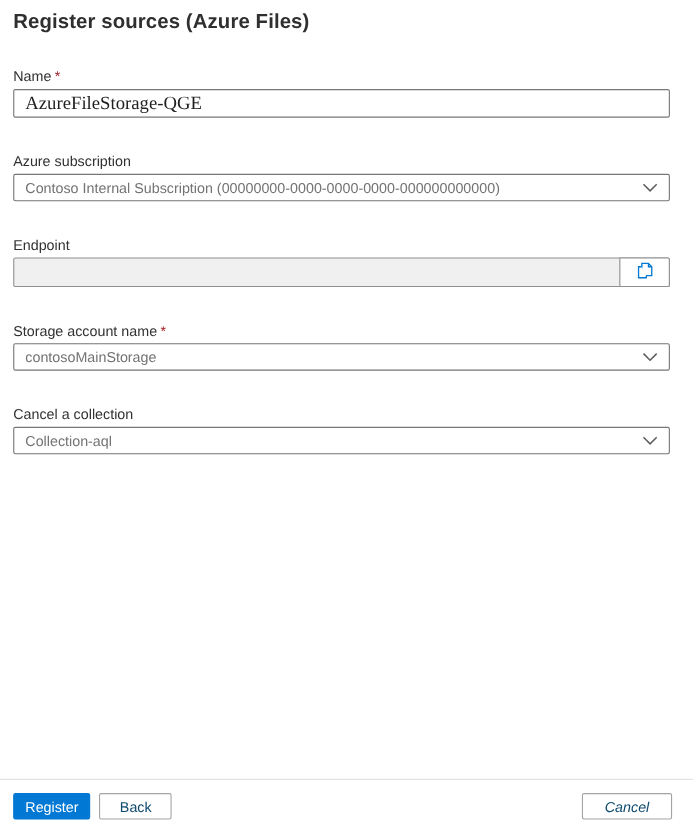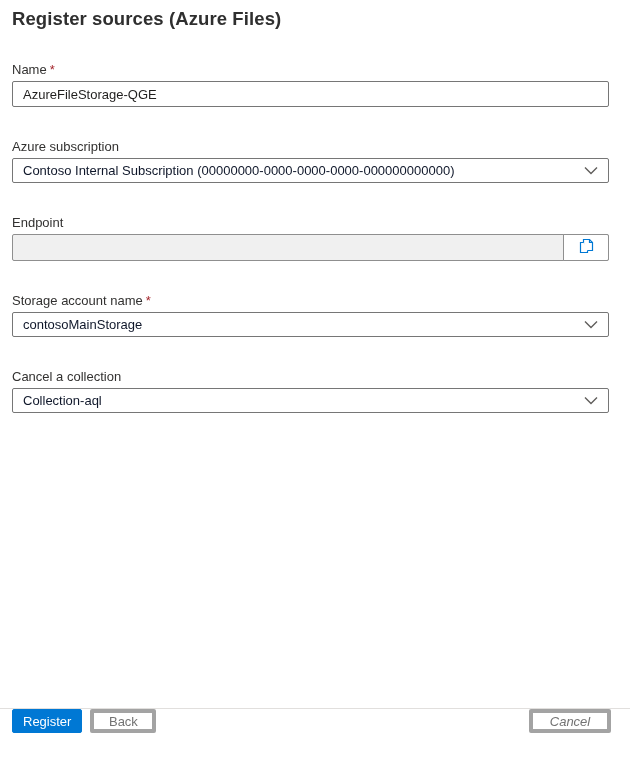--- a/index.html
+++ b/index.html
@@ -28,41 +28,41 @@
     margin-bottom: 3px;
     margin-top: 32px;
   }
   .required-marker { color: #a4262c; margin-left: 3px; }
   .text-input {
     width: 100%;
     height: 25px;
     border: 1px solid #767676;
     border-radius: 2px;
     padding: 12px 10px;
-    font-family: Liberation Sans, sans-serif;
-    font-size: 13px;
+    font-family: Liberation Serif, serif;
+    font-size: 17px;
     color: #201f1e;
     background: #ffffff;
     outline: none;
   }
   .select-box {
     width: 100%;
     height: 25px;
     border: 1px solid #767676;
     border-radius: 2px;
     background: #ffffff;
     display: flex;
     align-items: center;
     justify-content: space-between;
     padding: 0 10px;
     cursor: pointer;
   }
   .select-value {
     font-size: 13px;
-    color: #0f172a;
+    color: #737373;
     white-space: nowrap;
     overflow: hidden;
     text-overflow: ellipsis;
   }
   .chevron { flex: 0 0 auto; margin-left: 8px; display: flex; align-items: center; }
   .disabled-input {
     position: relative;
     width: 100%;
     height: 27px;
     border: 1px solid #8f8f8f;
@@ -84,40 +84,41 @@
     cursor: pointer;
     padding: 0;
   }
   .footer {
     position: absolute;
     left: 0; right: 0; bottom: 0;
     height: 49px;
     border-top: 1px solid #e1dfdd;
     background: #ffffff;
     display: flex;
+    align-items: center;
     padding: 0 19px 0 12px;
   }
   .btn {
     height: 24px;
     font-family: "Liberation Sans", sans-serif;
     font-size: 13px;
     border-radius: 2px;
     cursor: pointer;
     padding: 0 10px;
   }
   .btn-primary {
     background: #0078d4;
     border: 1px solid #0078d4;
     color: #ffffff;
     min-width: 66px;
   }
   .btn-secondary {
     background: #ffffff;
-    border: 4px solid #a3a3a3;
-    color: #737373;
+    border: 1px solid #a3a3a3;
+    color: #0c4a6e;
     min-width: 66px;
   }
   .btn-back { margin-left: 8px; }
   .btn-cancel { margin-left: auto; min-width: 82px; font-style: italic; }
 </style>
 </head>
 <body>
 
 <div class="panel">
 

